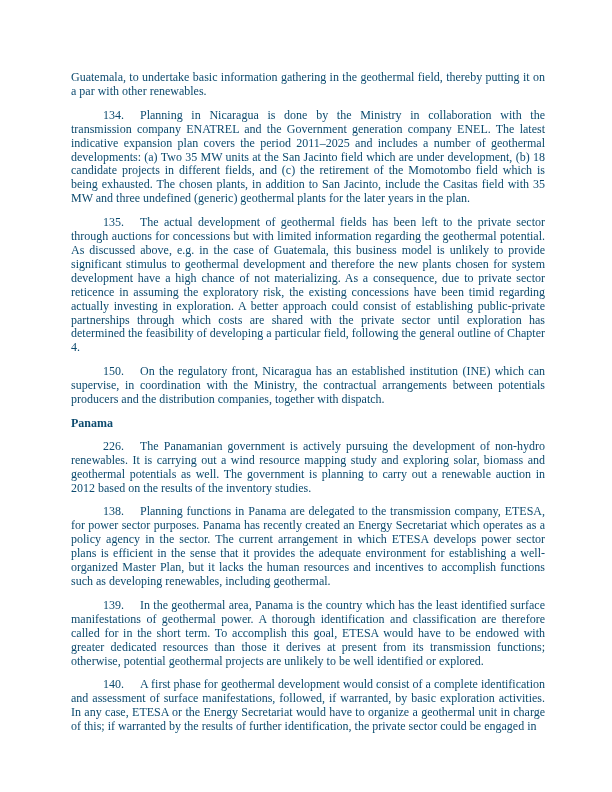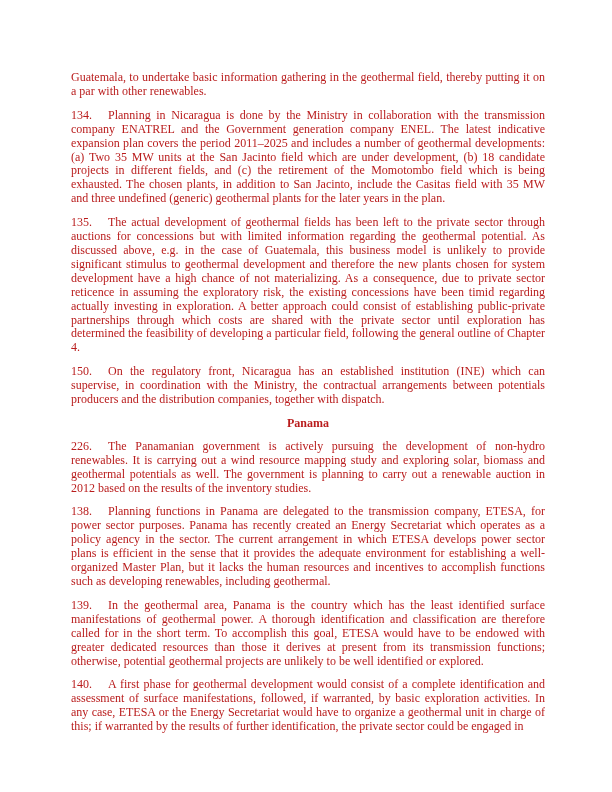--- a/index.html
+++ b/index.html
@@ -5,21 +5,21 @@
   html, body {
     margin: 0;
     padding: 0;
     background: #ffffff;
   }
   .page {
     position: relative;
     width: 612px;
     height: 792px;
     background: #ffffff;
-    color: #b91c1c;
+    color: #0c4a6e;
     font-family: "Liberation Serif", serif;
     font-size: 12px;
     line-height: 13.9px;
     overflow: hidden;
   }
   .content {
     position: absolute;
     left: 71px;
     top: 71px;
     width: 474px;
@@ -27,27 +27,28 @@
   .para {
     margin: 0 0 10px 0;
     text-align: justify;
   }
   .para:last-child {
     margin-bottom: 0;
   }
   .pnum {
     display: inline-block;
     width: 37px;
+    margin-left: 32px;
   }
   .heading {
     font-size: 12px;
     font-weight: bold;
     line-height: 13.9px;
     margin: 0 0 9px 0;
-    text-align: center;
+    text-align: left;
   }
   .page-number {
     position: absolute;
     left: 0;
     top: 725px;
     width: 612px;
     text-align: center;
     font-size: 12px;
   }
 </style>

